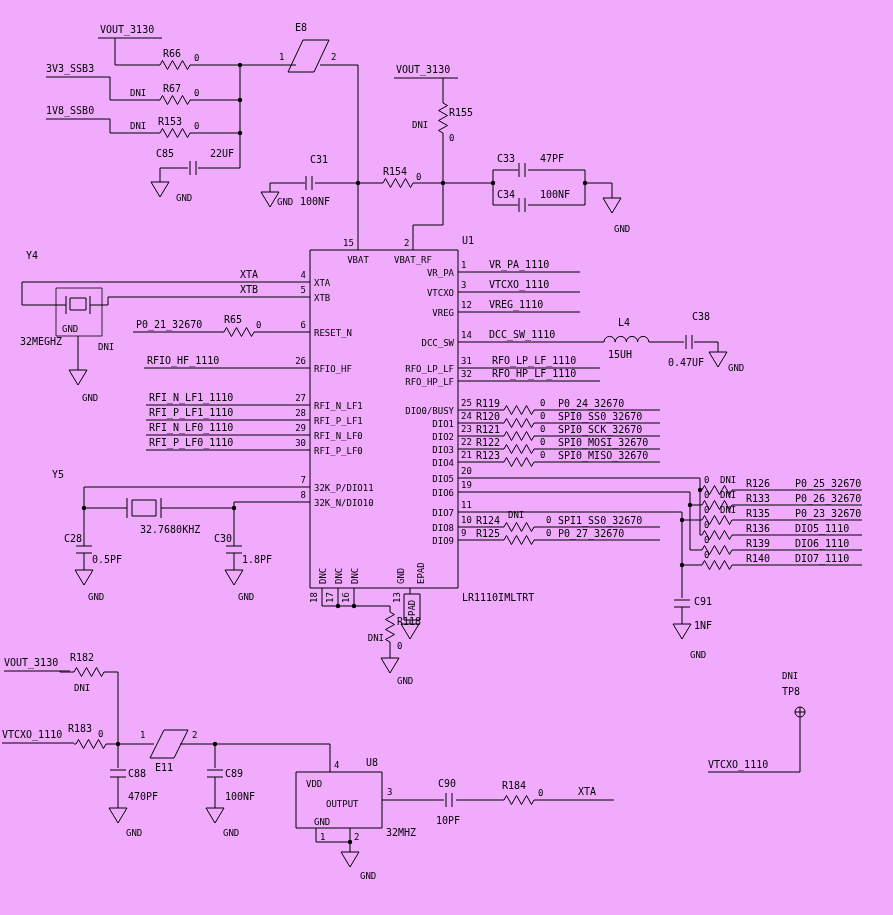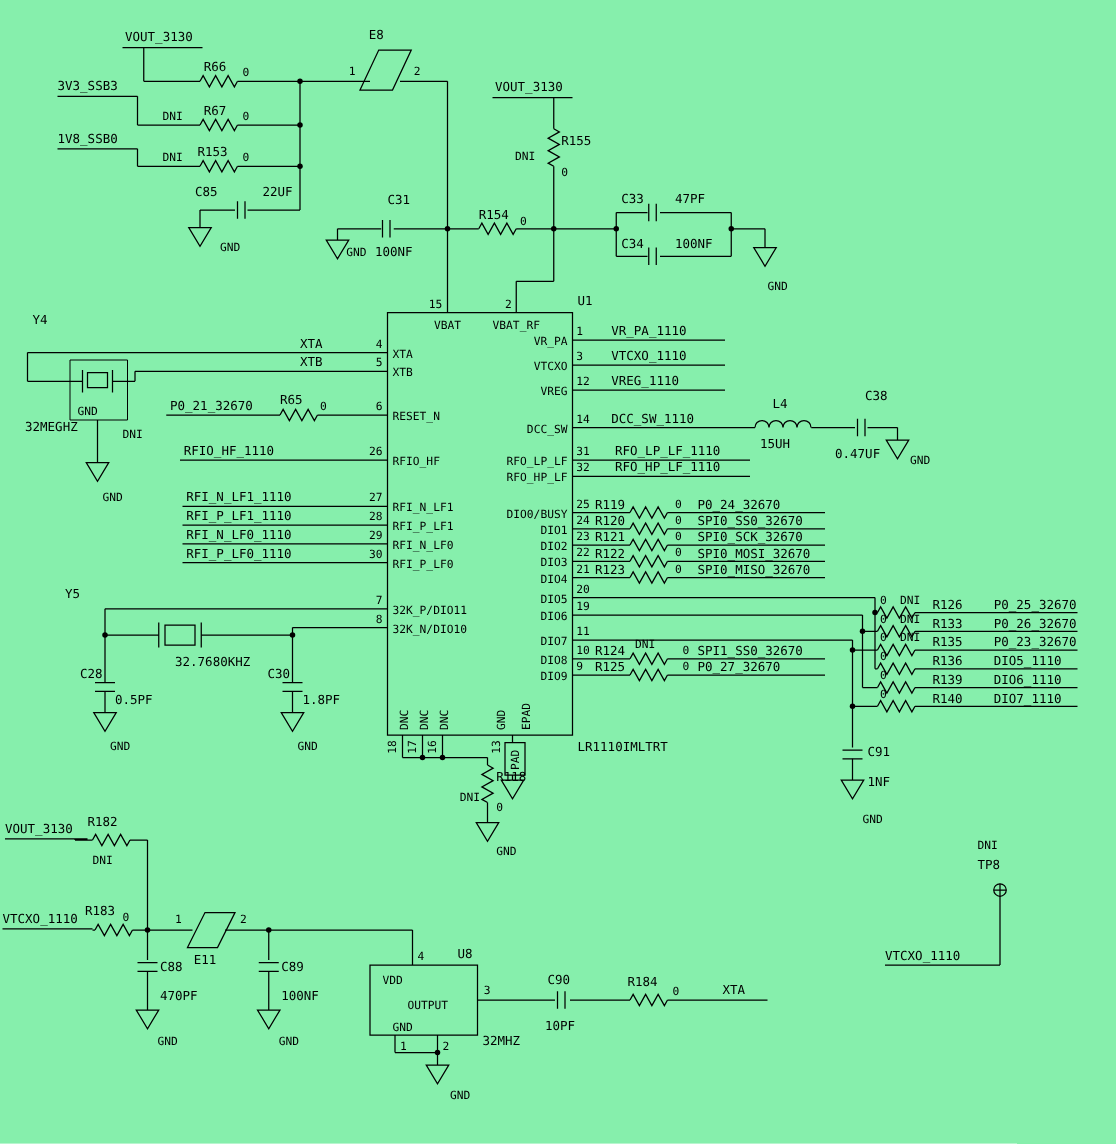--- a/index.html
+++ b/index.html
@@ -1,16 +1,16 @@
 <!DOCTYPE html>
 <html><head>
 <meta charset="utf-8">
 <style>
   html,body{margin:0;padding:0;background:#fff;}
-  .page{width:893px;height:915px;background:#86efac;position:relative;overflow:hidden;}
+  .page{width:893px;height:915px;background:#f0abfc;position:relative;overflow:hidden;}
   svg{display:block;}
   svg *{vector-effect:non-scaling-stroke;}
   .w{stroke:#000;stroke-width:1;fill:none;}
   .w2{stroke:#000;stroke-width:0.8;fill:none;}
   .dot{fill:#000;stroke:none;}
   text{font-family:"DejaVu Sans Mono","Liberation Mono",monospace;font-size:10px;fill:#000;}
   .pn{font-size:9px;}
   .mid{text-anchor:middle;}
   .end{text-anchor:end;}
 </style>

